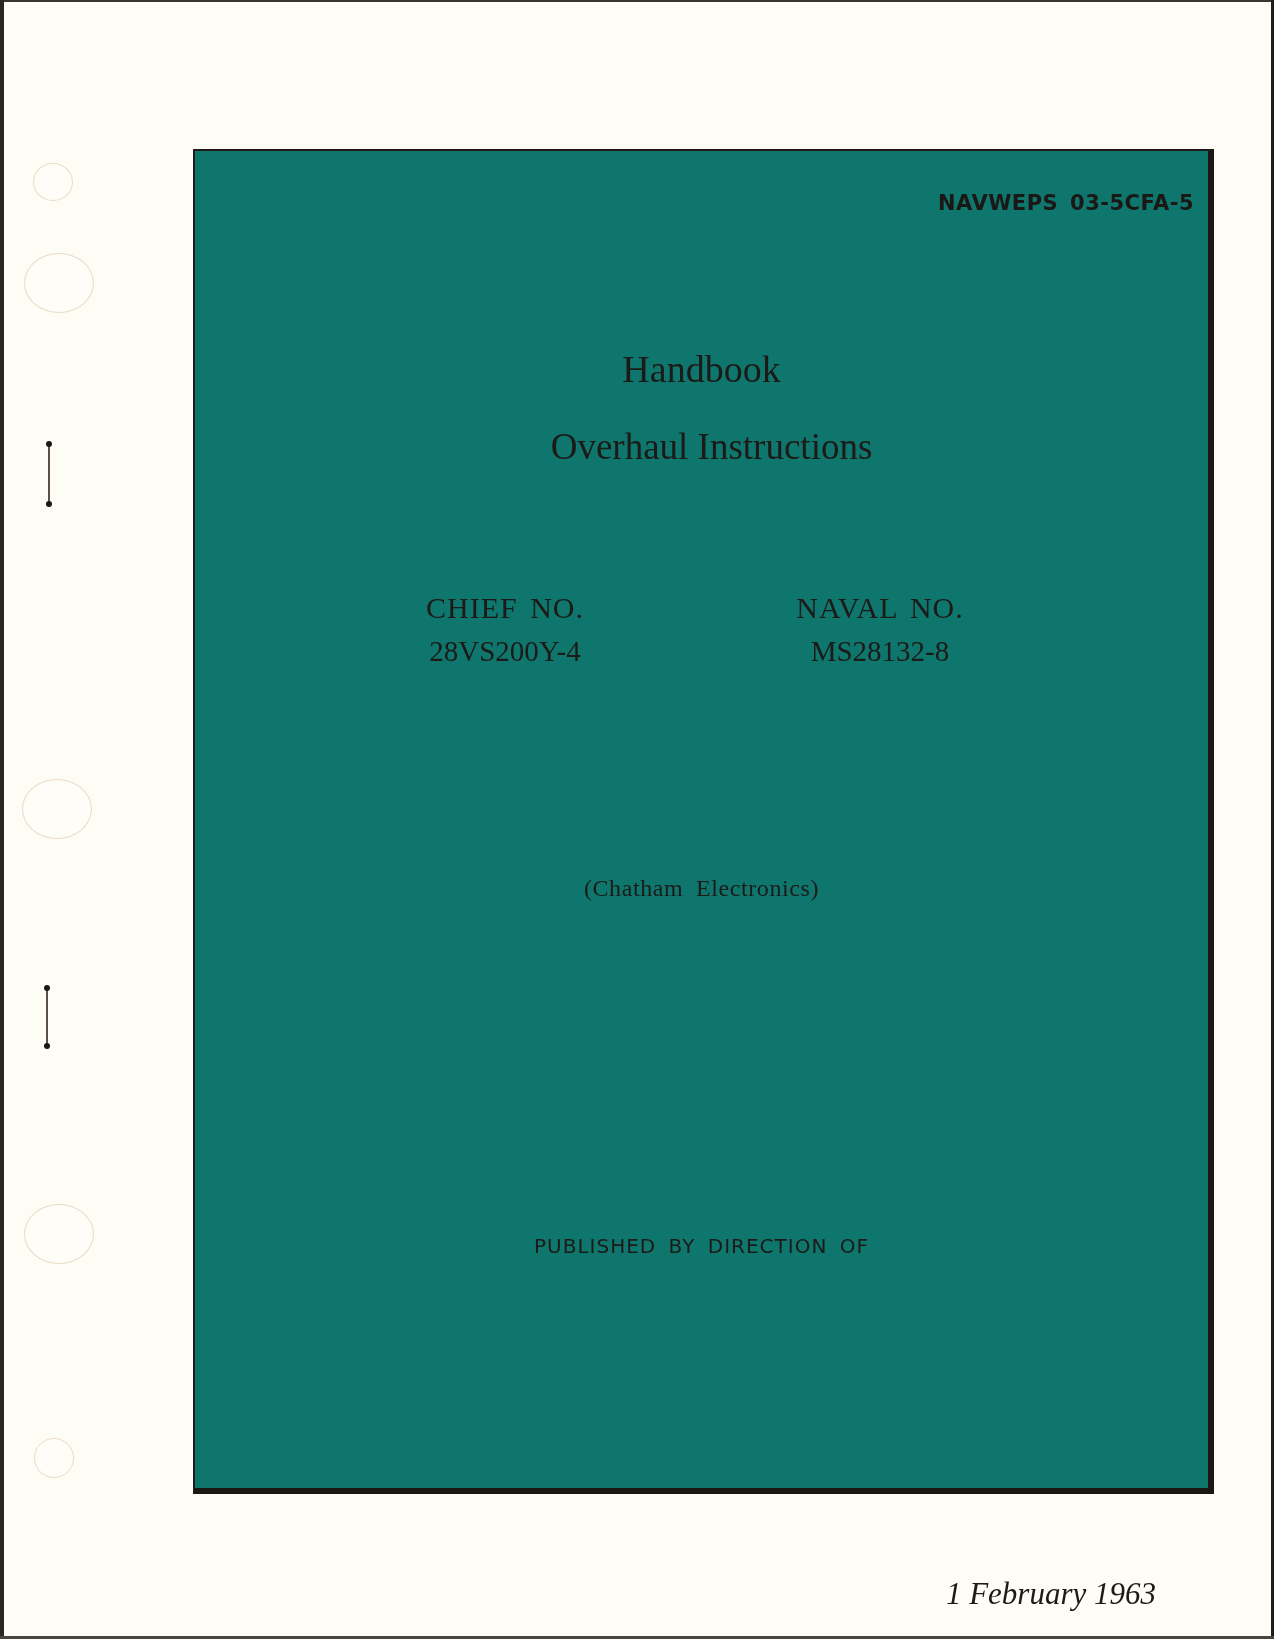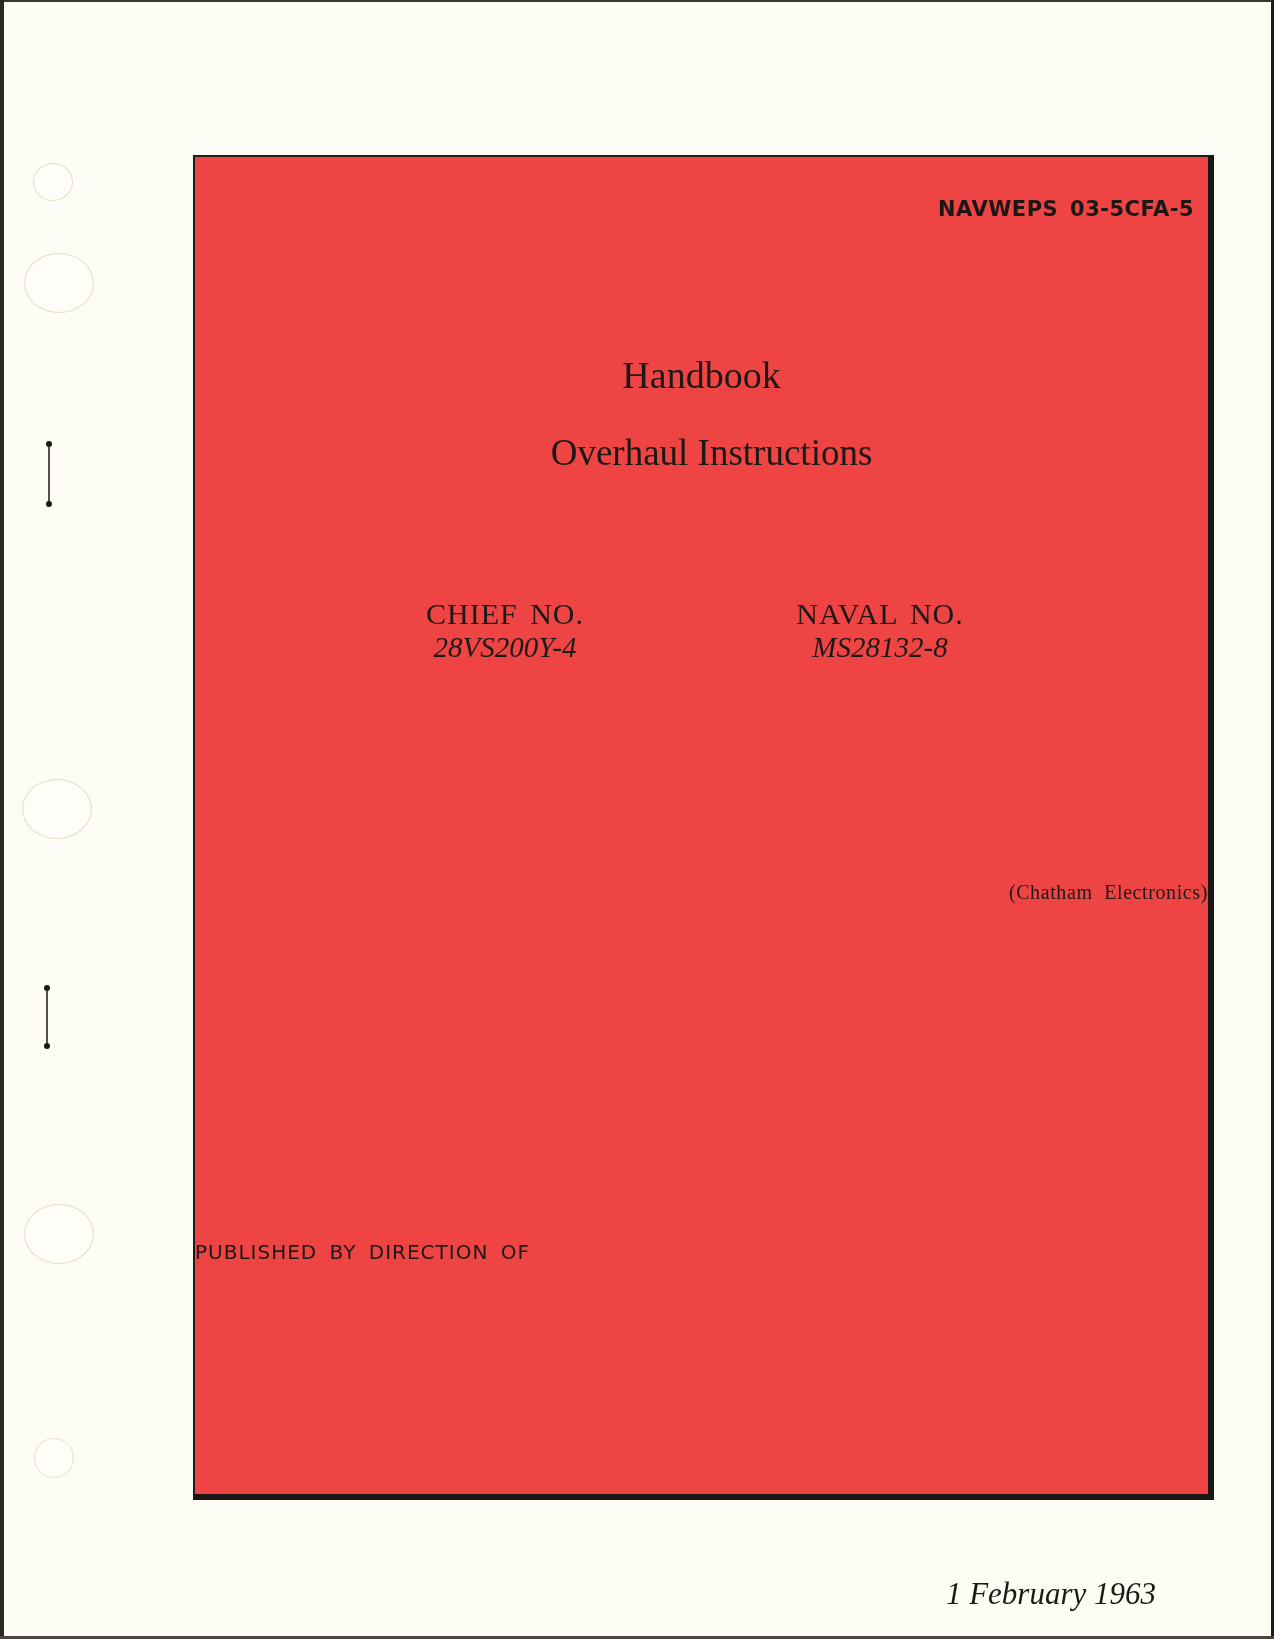--- a/index.html
+++ b/index.html
@@ -56,28 +56,28 @@
       left: -2px;
       width: 6px; height: 6px;
       border-radius: 50%;
       background: #1a1714;
     }
     .staple::before { top: -2px; }
     .staple::after { bottom: -2px; }
     .frame {
       position: absolute;
       left: 193px;
-      top: 155px;
+      top: 149px;
       width: 1013px;
       height: 1337px;
       border-top: 2px solid #1e1b18;
       border-left: 2px solid #1e1b18;
       border-right: 6px solid #1a1714;
       border-bottom: 6px solid #1a1714;
-      background: #ef4444;
+      background: #0f766e;
     }
     .doc-number {
       position: absolute;
       right: 14px;
       top: 40px;
       font-family: "DejaVu Sans", "Liberation Sans", sans-serif;
       font-weight: bold;
       font-size: 21px;
       letter-spacing: 0.5px;
       word-spacing: 4px;
@@ -109,46 +109,45 @@
       text-align: center;
       font-size: 30px;
     }
     .part-col .label {
       display: block;
       letter-spacing: 1px;
       word-spacing: 4px;
     }
     .part-col .value {
       display: block;
+      margin-top: 10px;
       font-size: 29px;
-      font-style: italic;
     }
     .part-col.part {
       left: 190px;
       top: 440px;
       width: 240px;
     }
     .part-col.type {
       left: 565px;
       top: 440px;
       width: 240px;
     }
     .manufacturer {
       top: 724px;
-      font-size: 20px;
+      font-size: 24px;
       word-spacing: 6px;
       letter-spacing: 0.6px;
-      text-align: right;
     }
     .publisher {
       position: absolute;
       left: 0;
       width: 100%;
       top: 1080px;
-      text-align: left;
+      text-align: center;
       font-family: "DejaVu Sans", "Liberation Sans", sans-serif;
       font-size: 20px;
       line-height: 30px;
       letter-spacing: 1px;
       word-spacing: 5px;
       color: #1c1a17;
     }
     .publisher span { display: block; }
     .pub-date {
       position: absolute;

